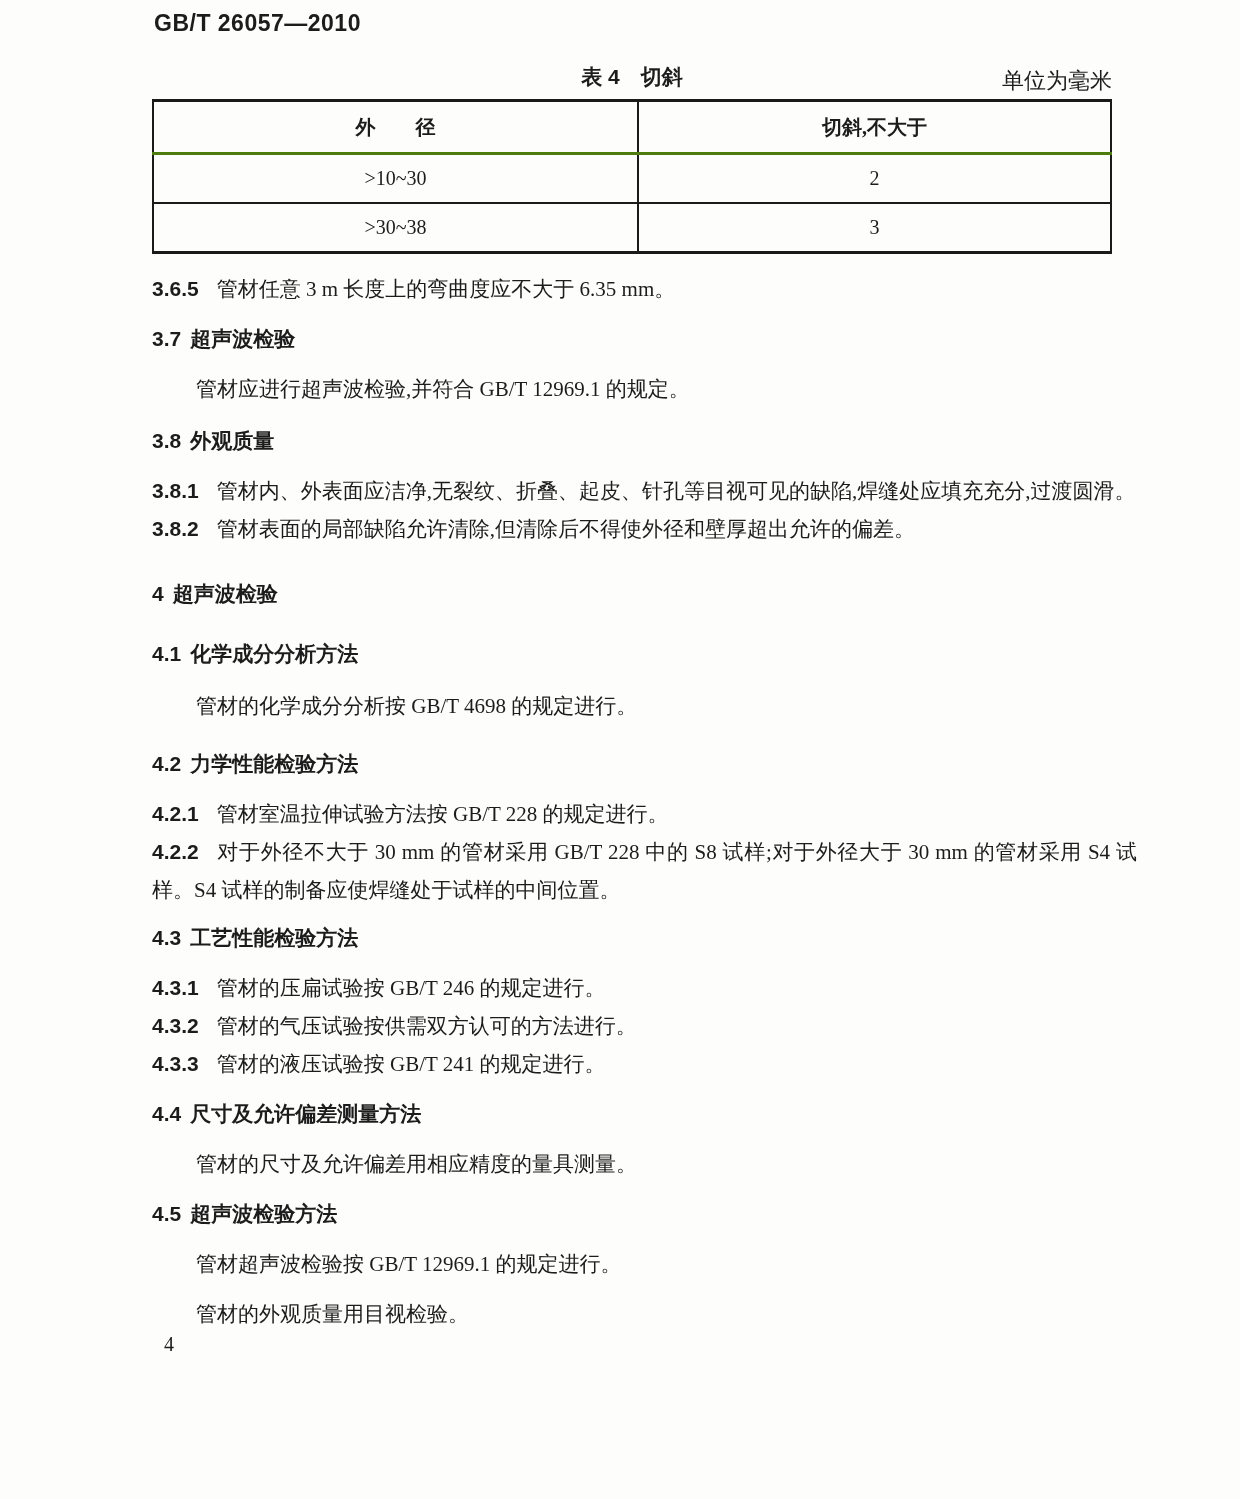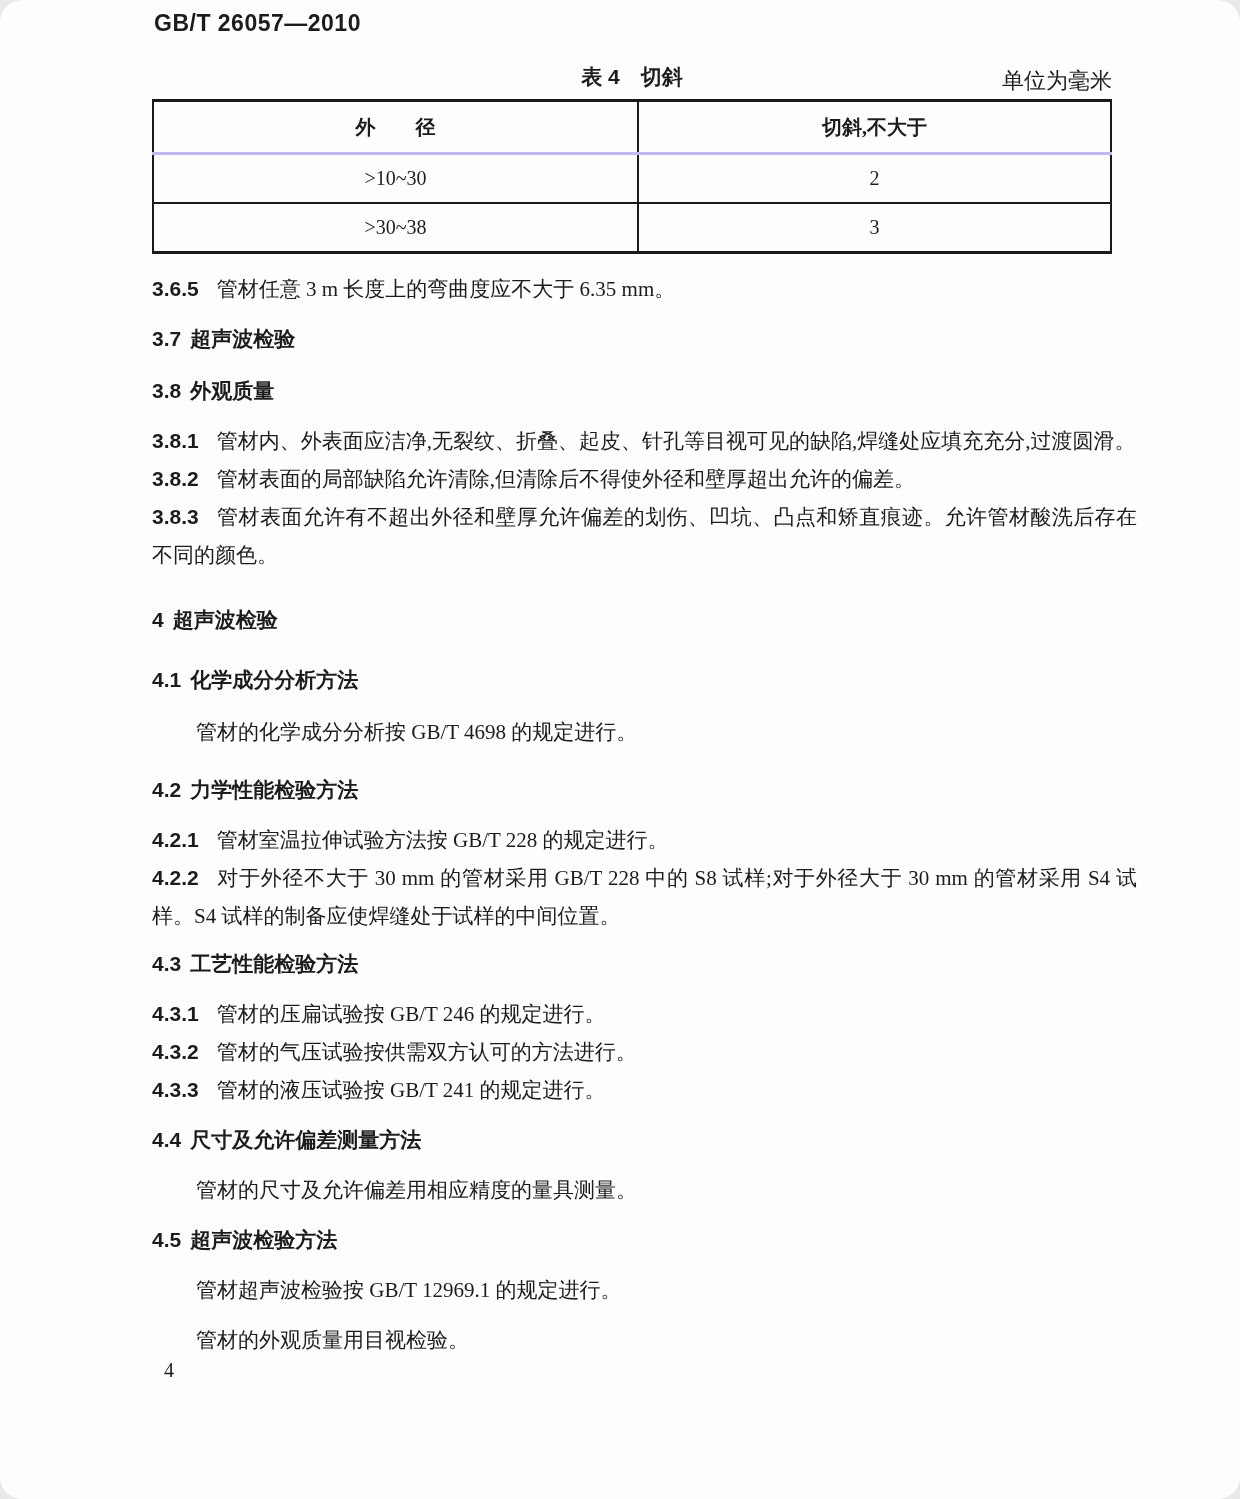--- a/index.html
+++ b/index.html
@@ -10,21 +10,20 @@
   .page {
     position: relative;
     width: 1240px;
     height: 1499px;
     margin: 0 auto;
     background: #fdfdfc;
     color: #1c1c1c;
     box-sizing: border-box;
     padding: 10px 100px 0 152px;
     overflow: hidden;
-    border-radius: 22px;
   }
   .std-number {
     font-family: "Liberation Sans", "DejaVu Sans", sans-serif;
     font-weight: 700;
     font-size: 23px;
     letter-spacing: 0.5px;
     margin-left: 2px;
   }
   
   .caption-row {
@@ -56,21 +55,21 @@
   table.t4 th, table.t4 td {
     border: 2px solid #1a1a1a;
     text-align: center;
     vertical-align: middle;
     font-size: 20px;
     padding: 0;
   }
   table.t4 thead th {
     height: 50px;
     font-weight: 600;
-    border-bottom: 3px solid #c4b5fd;
+    border-bottom: 3px solid #4d7c0f;
   }
   table.t4 tbody td { height: 47px; }
   table.t4 tr > *:first-child { width: 483px; }
   table.t4 { border-top: 3px solid #1a1a1a; border-bottom: 3px solid #1a1a1a; }
   
   .blk {
     font-size: 21px;
     line-height: 38px;
     width: 985px;
   }
@@ -133,36 +132,34 @@
   </table>
 
   <div class="blk mt16">
     <span class="num">3.6.5</span><span>管材任意 3 m 长度上的弯曲度应不大于 6.35 mm。</span>
   </div>
 
   <div class="blk heading mt12">
     <span class="num">3.7</span><span>超声波检验</span>
   </div>
 
+  <div class="blk indent mt12">管材应进行超声波检验,并符合 GB/T 12969.1 的规定。</div>
 
   <div class="blk heading mt14">
     <span class="num">3.8</span><span>外观质量</span>
   </div>
 
   <div class="blk just mt12">
     <span class="num">3.8.1</span><span>管材内、外表面应洁净,无裂纹、折叠、起皮、针孔等目视可见的缺陷,焊缝处应填充充分,过渡圆滑。</span>
   </div>
 
   <div class="blk mt0">
     <span class="num">3.8.2</span><span>管材表面的局部缺陷允许清除,但清除后不得使外径和壁厚超出允许的偏差。</span>
   </div>
 
-  <div class="blk just mt0">
-    <span class="num">3.8.3</span><span>管材表面允许有不超出外径和壁厚允许偏差的划伤、凹坑、凸点和矫直痕迹。允许管材酸洗后存在不同的颜色。</span>
-  </div>
 
   <div class="blk heading mt27">
     <span class="num">4</span><span>超声波检验</span>
   </div>
 
   <div class="blk heading mt22">
     <span class="num">4.1</span><span>化学成分分析方法</span>
   </div>
 
   <div class="blk indent mt14">管材的化学成分分析按 GB/T 4698 的规定进行。</div>

